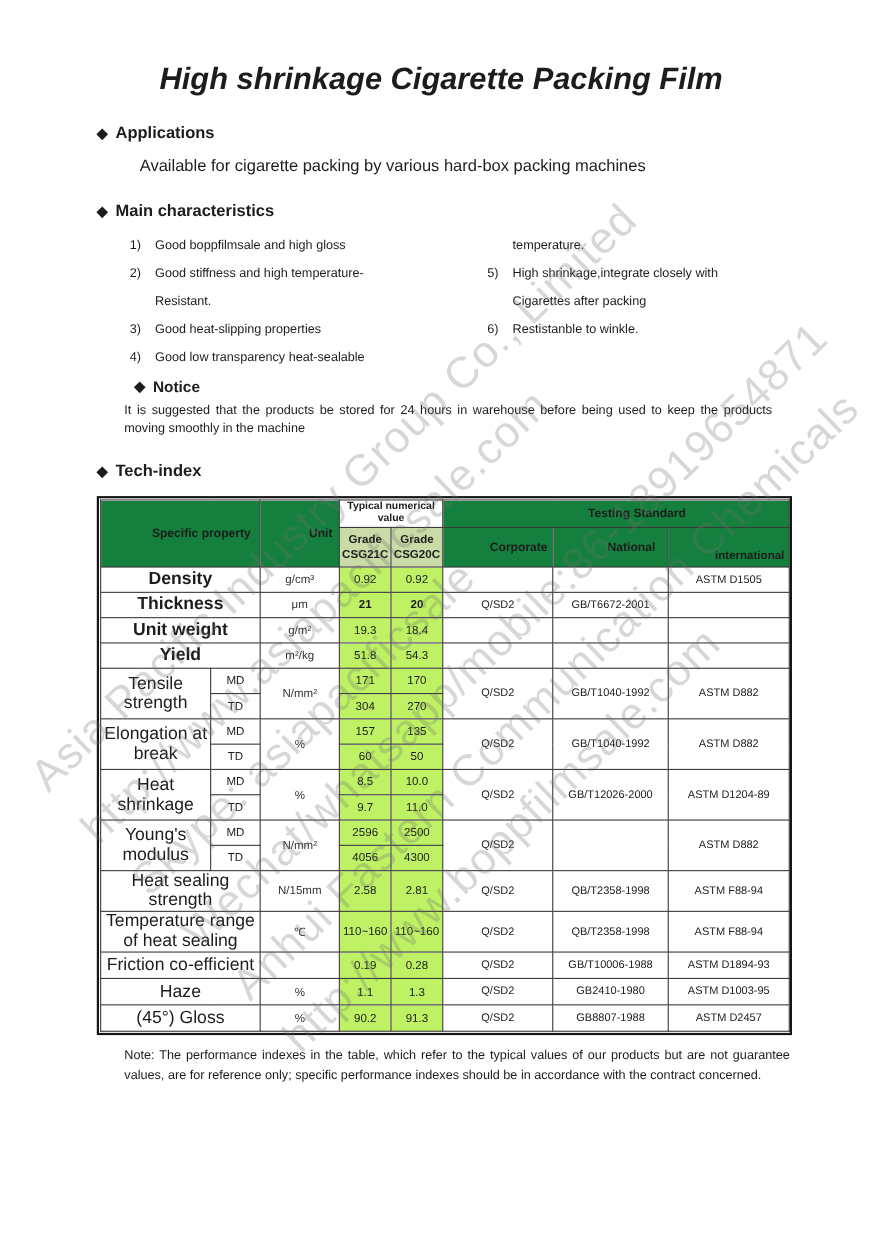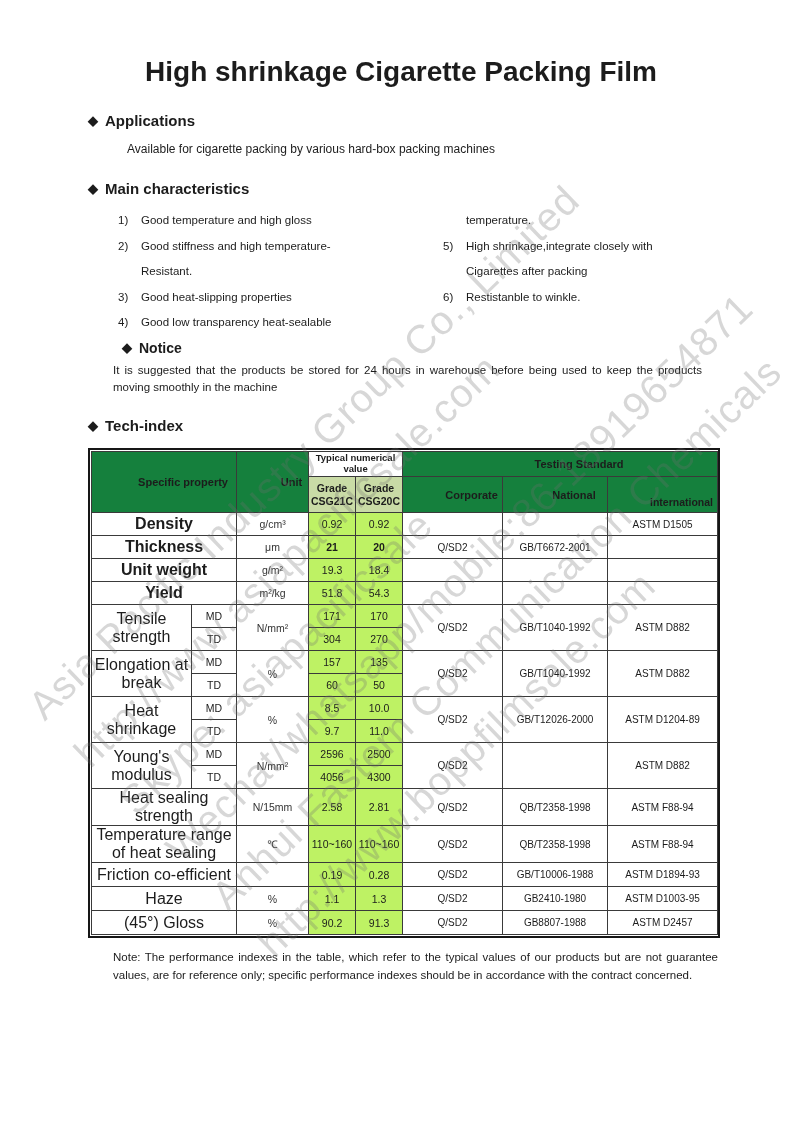--- a/index.html
+++ b/index.html
@@ -5,24 +5,24 @@
   html,body{margin:0;padding:0;}
   body{width:800px;height:1131px;background:#ffffff;position:relative;overflow:hidden;
        font-family:"Liberation Sans",sans-serif;color:#1c1c1c;}
   
   .watermark{position:absolute;left:12px;top:688px;z-index:3;pointer-events:none;
              transform:rotate(-44deg);transform-origin:0 0;}
   .watermark div{white-space:nowrap;font-size:40px;line-height:66px;
                  color:rgba(110,110,110,0.28);letter-spacing:1px;}
   
   .content{position:absolute;inset:0;z-index:1;padding:0 86px 0 88px;box-sizing:border-box;}
-  .title{margin-top:56px;text-align:center;font-size:28px;font-weight:bold;letter-spacing:0px;}
+  .title{margin-top:56px;text-align:center;font-size:28px;font-weight:bold;letter-spacing:0px;font-style:italic;}
   .sec-head{display:flex;align-items:center;font-size:15px;font-weight:bold;margin-top:24px;}
   .sec-head .dia{font-size:13px;margin-right:7px;line-height:1;}
-  .app-body{margin:13px 0 0 39px;font-size:12px;}
+  .app-body{margin:13px 0 0 39px;font-size:15px;}
   .char-cols{display:flex;margin-top:11px;padding-left:30px;}
   .char-col-left{width:325px;flex:0 0 auto;}
   .char-col-right{flex:1;}
   .char-line{display:flex;font-size:11.5px;line-height:25.5px;}
   .char-line .num{width:23px;flex:0 0 auto;}
   .notice-head{margin:4px 0 0 34px;}
   .notice-body{margin:6px 12px 0 25px;font-size:11.5px;line-height:1.55;text-align:justify;}
   .tech-head{margin-top:20px;}
   
   .tbl-wrap{margin-top:14px;border:2px solid #161616;padding:1px;width:626px;box-sizing:content-box;}
@@ -68,21 +68,21 @@
 
   <div class="sec-head">
     <span class="dia">◆</span>
     <span>Main characteristics</span>
   </div>
 
   <div class="char-cols">
     <div class="char-col-left">
       <div class="char-line">
           <span class="num">1)</span>
-          <span>Good temperature and high gloss</span>
+          <span>Good boppfilmsale and high gloss</span>
         </div>
       <div class="char-line">
           <span class="num">2)</span>
           <span>Good stiffness and high temperature-</span>
         </div>
       <div class="char-line">
           <span class="num"></span>
           <span>Resistant.</span>
         </div>
       <div class="char-line">

